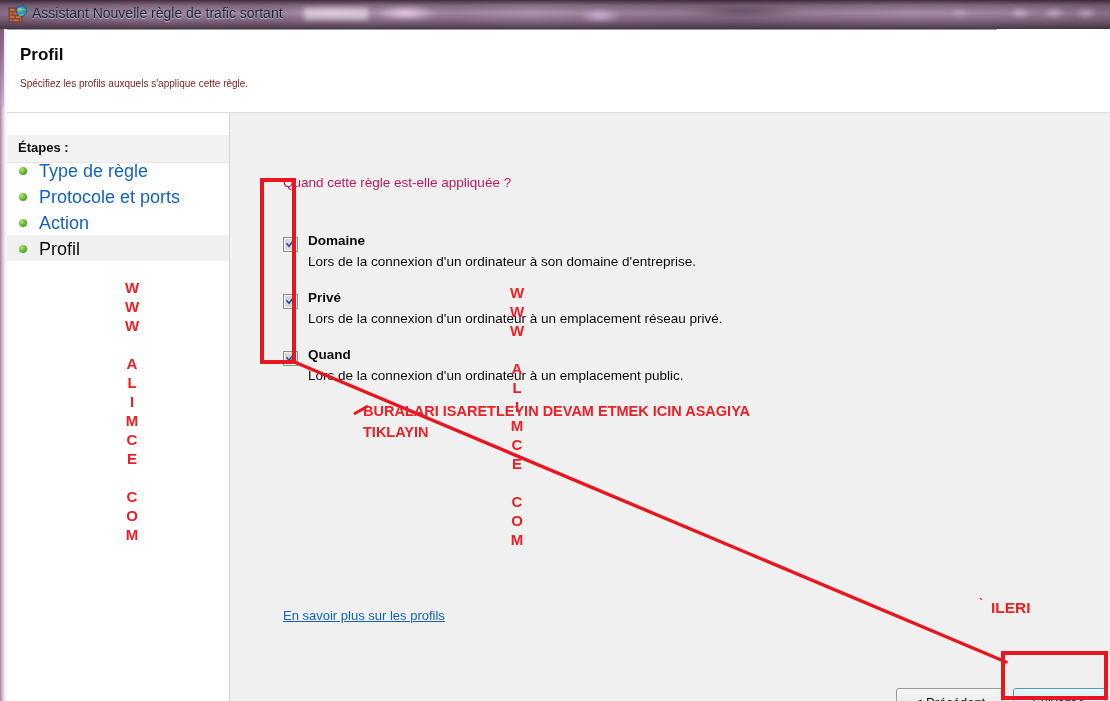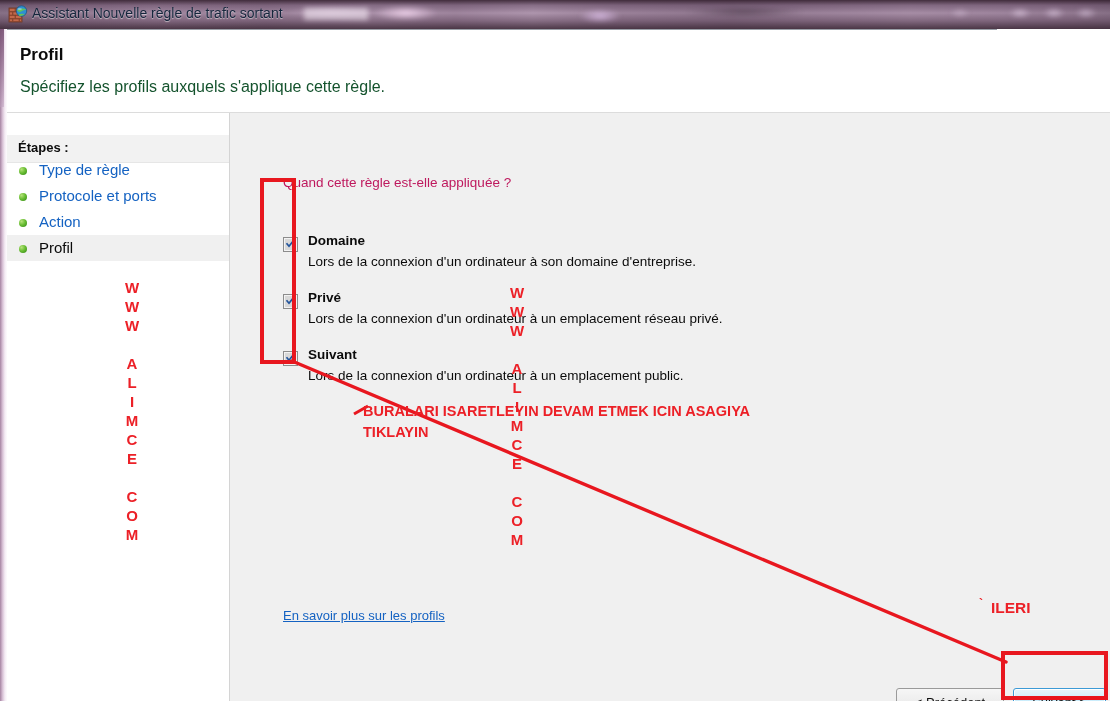--- a/index.html
+++ b/index.html
@@ -86,21 +86,21 @@
     position: absolute; left: 0; top: 0; width: 1103px; height: 82px;
     background: #ffffff;
     border-bottom: 1px solid #dcdcdc;
   }
   .hdr-title {
     position: absolute; left: 13px; top: 15px;
     font-size: 17px; font-weight: bold; color: #0b0b0b;
   }
   .hdr-sub {
     position: absolute; left: 13px; top: 48px;
-    font-size: 16px; color: #14532d;
+    font-size: 10px; color: #7f1d1d;
   }
 
   
   .sidebar {
     position: absolute; left: 0; top: 83px;
     width: 222px; height: 589px;
     background: #ffffff;
     border-right: 1px solid #d4d4d4;
   }
   .steps-head {
@@ -117,21 +117,21 @@
     position: absolute; left: 0; width: 222px; height: 26px;
     display: flex; align-items: center;
   }
   .step .bullet {
     position: absolute; left: 12px; top: 10px;
     width: 8px; height: 8px; border-radius: 50%;
     background: radial-gradient(circle at 32% 30%, #b6e27a 0%, #6bbf35 45%, #2f8512 100%);
   }
   .step .lbl {
     position: absolute; left: 32px; top: 4px;
-    font-size: 15px; color: #1462c2;
+    font-size: 18px; color: #1462c2;
   }
   .step.active { background: #f0f0f0; }
   .step.active .lbl { color: #0a0a0a; }
 
   
   .content {
     position: absolute; left: 223px; top: 83px;
     width: 880px; height: 589px;
     background: #f0f0f0;
   }
@@ -296,21 +296,21 @@
           <span class="cb-label">Privé</span>
           <span class="cb-desc">Lors de la connexion d'un ordinateur à un emplacement réseau privé.</span>
         </div>
 
         <div class="cbrow">
           <span class="cb">
             <svg width="11" height="11" viewBox="0 0 11 11">
               <path d="M1.5 5.2 L4 8.2 L9.5 1.4" stroke="#21539b" stroke-width="1.7" fill="none"></path>
             </svg>
           </span>
-          <span class="cb-label">Suivant</span>
+          <span class="cb-label">Quand</span>
           <span class="cb-desc">Lors de la connexion d'un ordinateur à un emplacement public.</span>
         </div>
 
       </div>
 
       <div class="more-link">En savoir plus sur les profils</div>
     </div>
 
     <div class="btn btn-prev" style="left:889px;">&lt; Précédent</div>
     <div class="btn btn-next" style="left:1006px;">Suivant &gt;</div>

